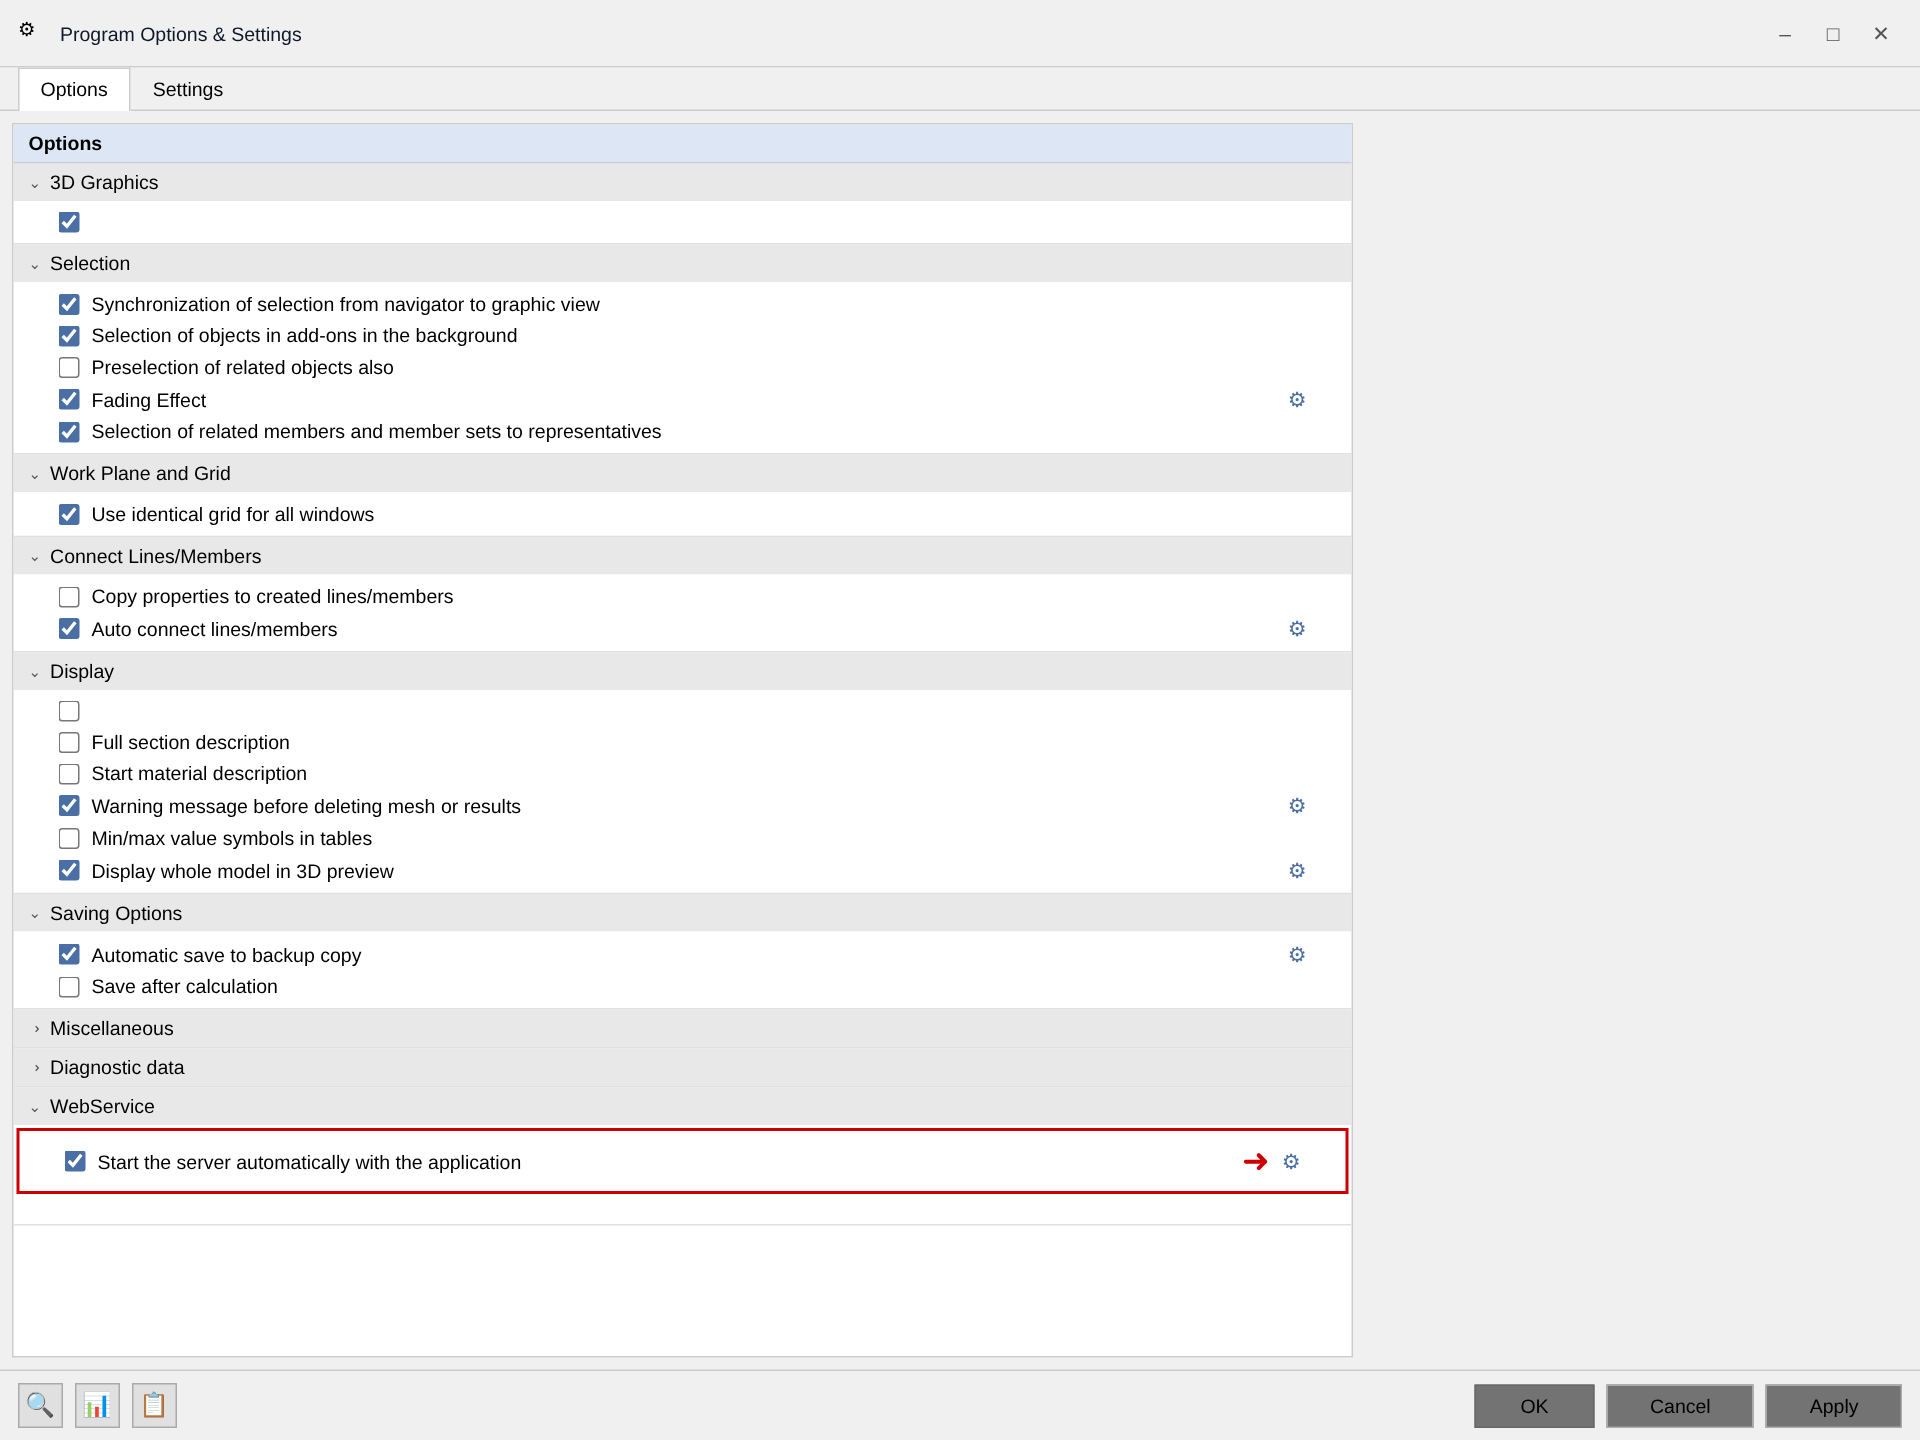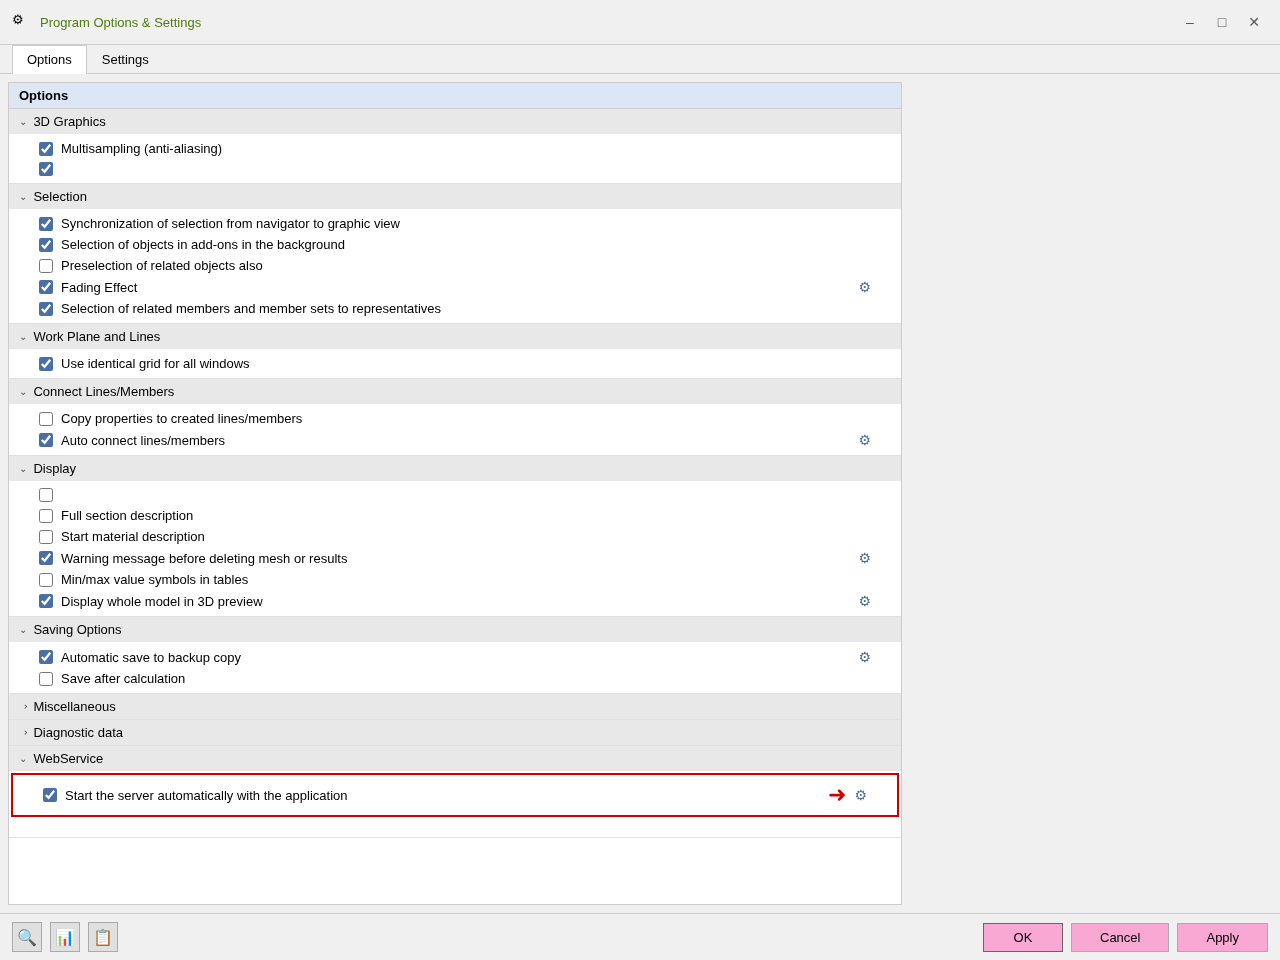--- a/index.html
+++ b/index.html
@@ -3,21 +3,21 @@
   <meta charset="utf-8">
   <style>
     * { box-sizing: border-box; margin: 0; padding: 0; }
     body { font-family: 'Segoe UI', Tahoma, Geneva, Verdana, sans-serif; font-size: 13px; background: #f0f0f0; color: #000; width: 1280px; height: 960px; overflow: hidden; }
 
     .window { width: 1280px; height: 960px; background: #f0f0f0; display: flex; flex-direction: column; }
 
     .title-bar { background: #f0f0f0; display: flex; align-items: center; justify-content: space-between; padding: 8px 12px; border-bottom: 1px solid #ccc; }
     .title-bar-left { display: flex; align-items: center; gap: 8px; }
     .title-bar-icon { width: 20px; height: 20px; }
-    .title-bar-title { font-size: 13px; color: #4d7c0f; }
+    .title-bar-title { font-size: 13px; color: #0f172a; }
     .title-bar-controls { display: flex; gap: 4px; }
     .title-bar-btn { width: 28px; height: 28px; border: none; background: transparent; cursor: pointer; display: flex; align-items: center; justify-content: center; font-size: 14px; color: #555; }
 
     .tab-bar { display: flex; border-bottom: 1px solid #ccc; background: #f0f0f0; padding: 0 12px; }
     .tab { padding: 6px 14px; cursor: pointer; border: 1px solid transparent; border-bottom: none; font-size: 13px; background: transparent; }
     .tab.active { background: #fff; border-color: #ccc; border-bottom-color: #fff; margin-bottom: -1px; z-index: 1; }
 
     .content-area { flex: 1; display: flex; overflow: hidden; }
 
     .main-panel { flex: 1; background: #fff; border: 1px solid #ccc; margin: 8px; display: flex; flex-direction: column; overflow: hidden; }
@@ -39,21 +39,21 @@
     .checkbox { width: 14px; height: 14px; flex-shrink: 0; cursor: pointer; accent-color: #4a6fa5; }
 
     .webservice-section .section-body { border: 2px solid #cc0000; margin: 2px; }
 
     .right-panel { width: 370px; background: #f0f0f0; }
 
     .bottom-bar { display: flex; align-items: center; justify-content: space-between; padding: 8px 12px; border-top: 1px solid #ccc; background: #f0f0f0; }
     .bottom-icons { display: flex; gap: 8px; align-items: center; }
     .bottom-icon { width: 30px; height: 30px; background: #e0e0e0; border: 1px solid #aaa; display: flex; align-items: center; justify-content: center; cursor: pointer; font-size: 16px; }
     .bottom-buttons { display: flex; gap: 8px; }
-    .btn { padding: 6px 28px; border: 1px solid #aaa; background: #f9a8d4; cursor: pointer; font-size: 13px; min-width: 80px; }
+    .btn { padding: 6px 28px; border: 1px solid #aaa; background: #737373; cursor: pointer; font-size: 13px; min-width: 80px; }
     .btn.primary { border-color: #666; }
 
     input[type="checkbox"] {
       width: 14px;
       height: 14px;
       cursor: pointer;
     }
   </style>
 </head>
 <body>
@@ -83,24 +83,20 @@
       <div class="scroll-area">
 
         <div class="section">
           <div class="section-header">
             <span class="chevron">⌄</span>
             <span>3D Graphics</span>
           </div>
           <div class="section-body">
             <div class="option-row">
               <input type="checkbox" class="checkbox" checked="" style="">
-              <label>Multisampling (anti-aliasing)</label>
-            </div>
-            <div class="option-row">
-              <input type="checkbox" class="checkbox" checked="" style="">
             </div>
           </div>
         </div>
 
         <div class="section">
           <div class="section-header">
             <span class="chevron">⌄</span>
             <span>Selection</span>
           </div>
           <div class="section-body">
@@ -124,21 +120,21 @@
             <div class="option-row">
               <input type="checkbox" class="checkbox" checked="" style="">
               <label>Selection of related members and member sets to representatives</label>
             </div>
           </div>
         </div>
 
         <div class="section">
           <div class="section-header">
             <span class="chevron">⌄</span>
-            <span>Work Plane and Lines</span>
+            <span>Work Plane and Grid</span>
           </div>
           <div class="section-body">
             <div class="option-row">
               <input type="checkbox" class="checkbox" checked="" style="">
               <label>Use identical grid for all windows</label>
             </div>
           </div>
         </div>
 
         <div class="section">

